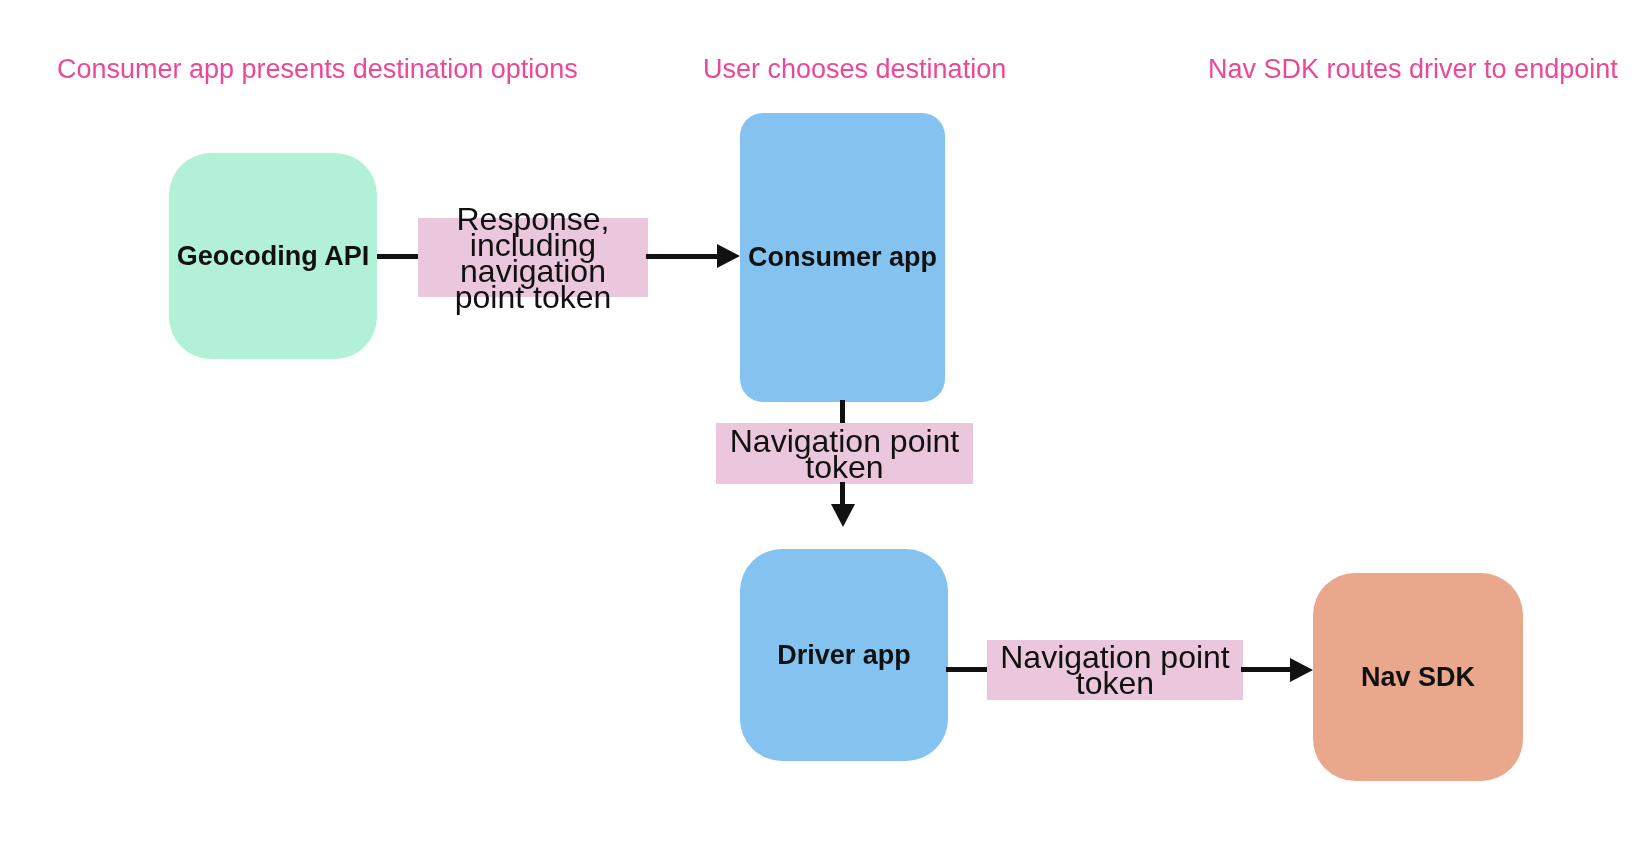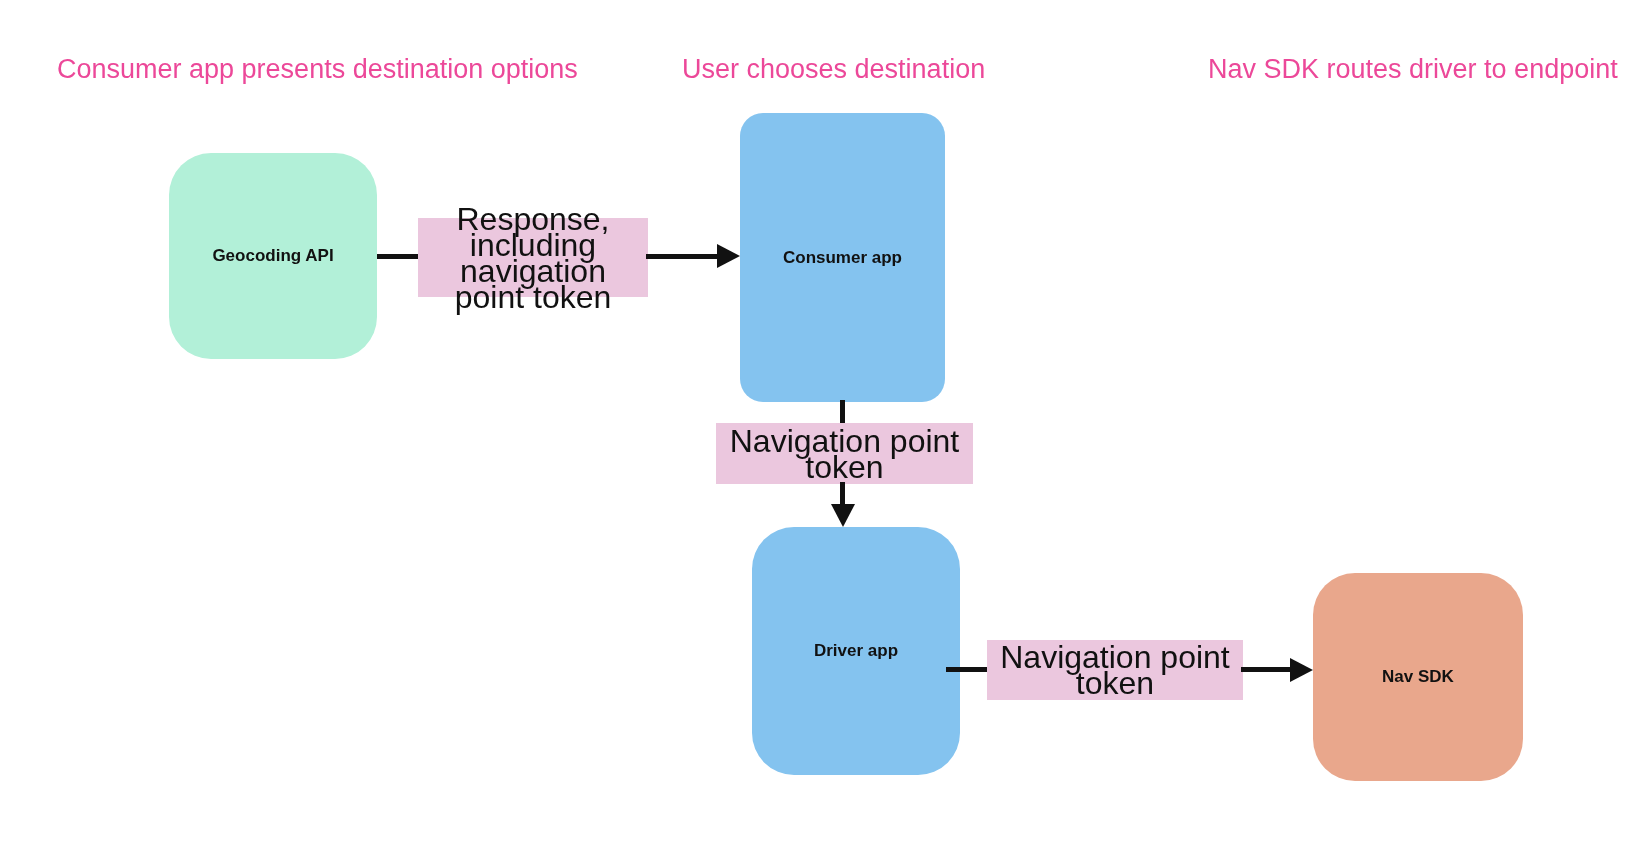--- a/index.html
+++ b/index.html
@@ -18,37 +18,37 @@
   }
   .stage-heading {
     position: absolute;
     top: 54px;
     font-size: 27px;
     font-weight: 400;
     color: #ec4899;
     white-space: nowrap;
   }
   #heading-1 { left: 57px; }
-  #heading-2 { left: 682px; }
+  #heading-2 { left: 703px; }
   #heading-3 { left: 1208px; }
 
   .node {
     position: absolute;
     border-radius: 42px;
     display: flex;
     align-items: center;
     justify-content: center;
-    font-size: 17px;
+    font-size: 27px;
     font-weight: 700;
     color: #111111;
     text-align: center;
   }
   #node-geocoding-api { left: 169px; top: 153px; width: 208px; height: 206px; }
   #node-consumer-app { left: 740px; top: 113px; width: 205px; height: 289px; border-radius: 23px; }
-  #node-driver-app   { left: 740px; top: 527px; width: 208px; height: 248px; margin-left: 12px; }
+  #node-driver-app   { left: 740px; top: 549px; width: 208px; height: 212px; }
   #node-nav-sdk      { left: 1313px; top: 565px; width: 210px; height: 208px; }
 
   .edge-label {
     position: absolute;
     display: flex;
     align-items: center;
     justify-content: center;
     text-align: center;
     font-size: 32px;
     font-weight: 400;

